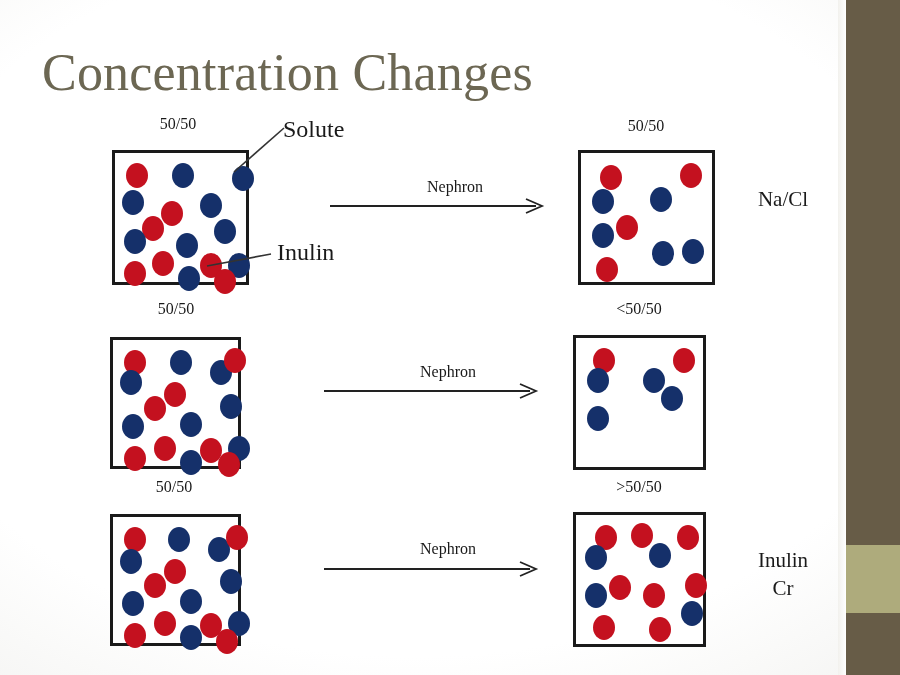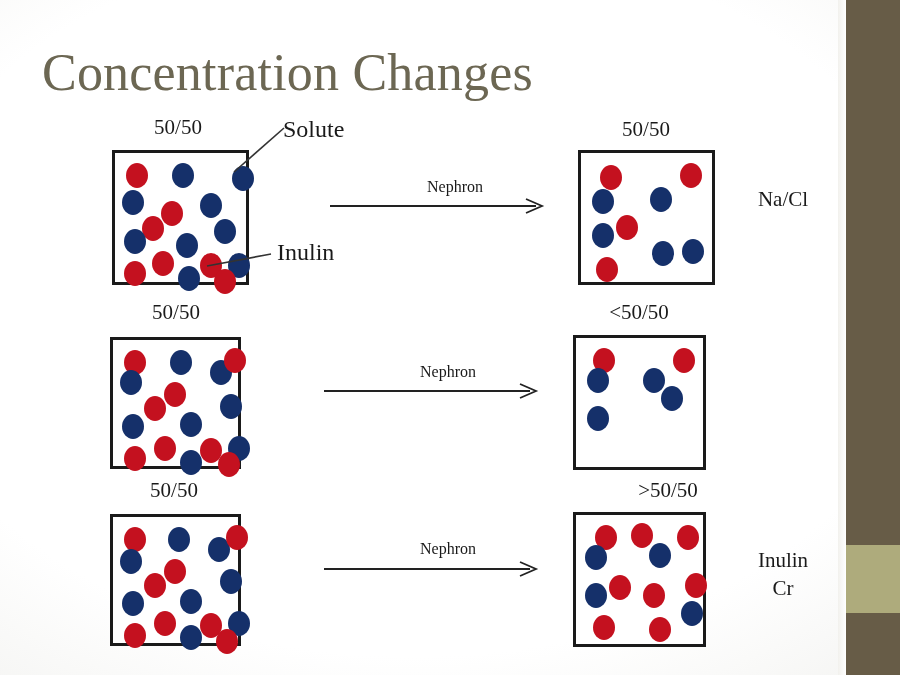--- a/index.html
+++ b/index.html
@@ -42,21 +42,21 @@
   }
   .dot{
     position:absolute; border-radius:50%;
     width:22px; height:25px; margin-left:-11px; margin-top:-12px;
   }
   .dot.red { background:#c4111f; }
   .dot.blue{ background:#15306a; }
 
   
   .ratio{
-    position:absolute; font-size:21px; color:#1a1a1a; white-space:nowrap;
+    position:absolute; font-size:16px; color:#1a1a1a; white-space:nowrap;
     text-align:center; transform:translateX(-50%);
   }
   .rowlabel{
     position:absolute; font-size:21px; color:#1a1a1a; white-space:nowrap;
     text-align:center; transform:translateX(-50%); line-height:1.34;
   }
   .callout{
     position:absolute; font-size:24px; color:#1a1a1a; white-space:nowrap;
   }
   .nephron{
@@ -188,21 +188,21 @@
       <div class="dot blue" style="left: 20px; top: 86px;"></div>
       <div class="dot blue" style="left: 78px; top: 84px;"></div>
       <div class="dot red" style="left: 52px; top: 106px;"></div>
       <div class="dot red" style="left: 98px; top: 108px;"></div>
       <div class="dot blue" style="left: 126px; top: 106px;"></div>
       <div class="dot red" style="left: 22px; top: 118px;"></div>
       <div class="dot blue" style="left: 78px; top: 120px;"></div>
       <div class="dot red" style="left: 114px; top: 124px;"></div>
     </div>
 
-  <div class="ratio" style="left:668px;top:478px;">&gt;50/50</div>
+  <div class="ratio" style="left:639px;top:478px;">&gt;50/50</div>
   <div class="box" id="box-r3" style="left:573px;top:512px;width:133px;height:135px;">
       <div class="dot red" style="left: 30px; top: 22px;"></div>
       <div class="dot red" style="left: 66px; top: 20px;"></div>
       <div class="dot red" style="left: 112px; top: 22px;"></div>
       <div class="dot blue" style="left: 20px; top: 42px;"></div>
       <div class="dot blue" style="left: 84px; top: 40px;"></div>
       <div class="dot red" style="left: 44px; top: 72px;"></div>
       <div class="dot red" style="left: 120px; top: 70px;"></div>
       <div class="dot blue" style="left: 20px; top: 80px;"></div>
       <div class="dot red" style="left: 78px; top: 80px;"></div>

